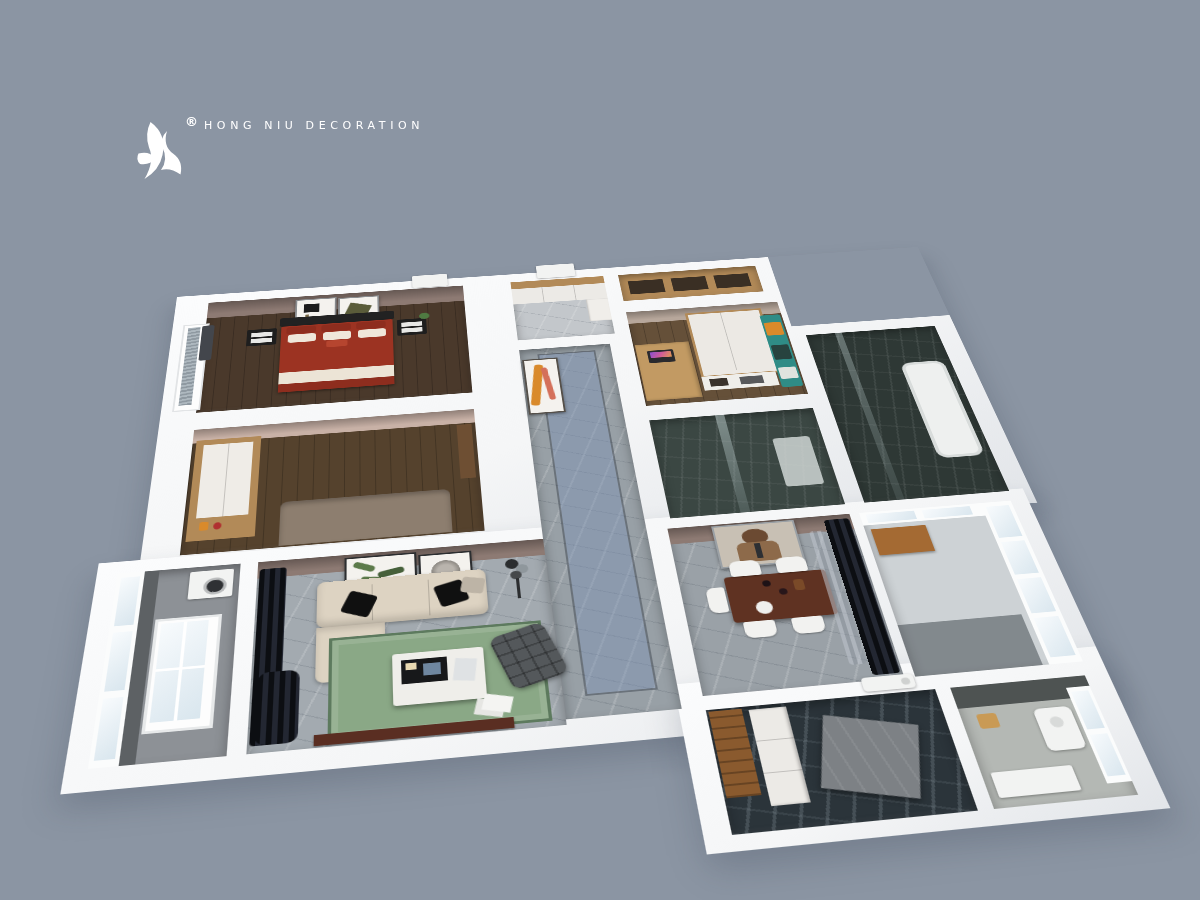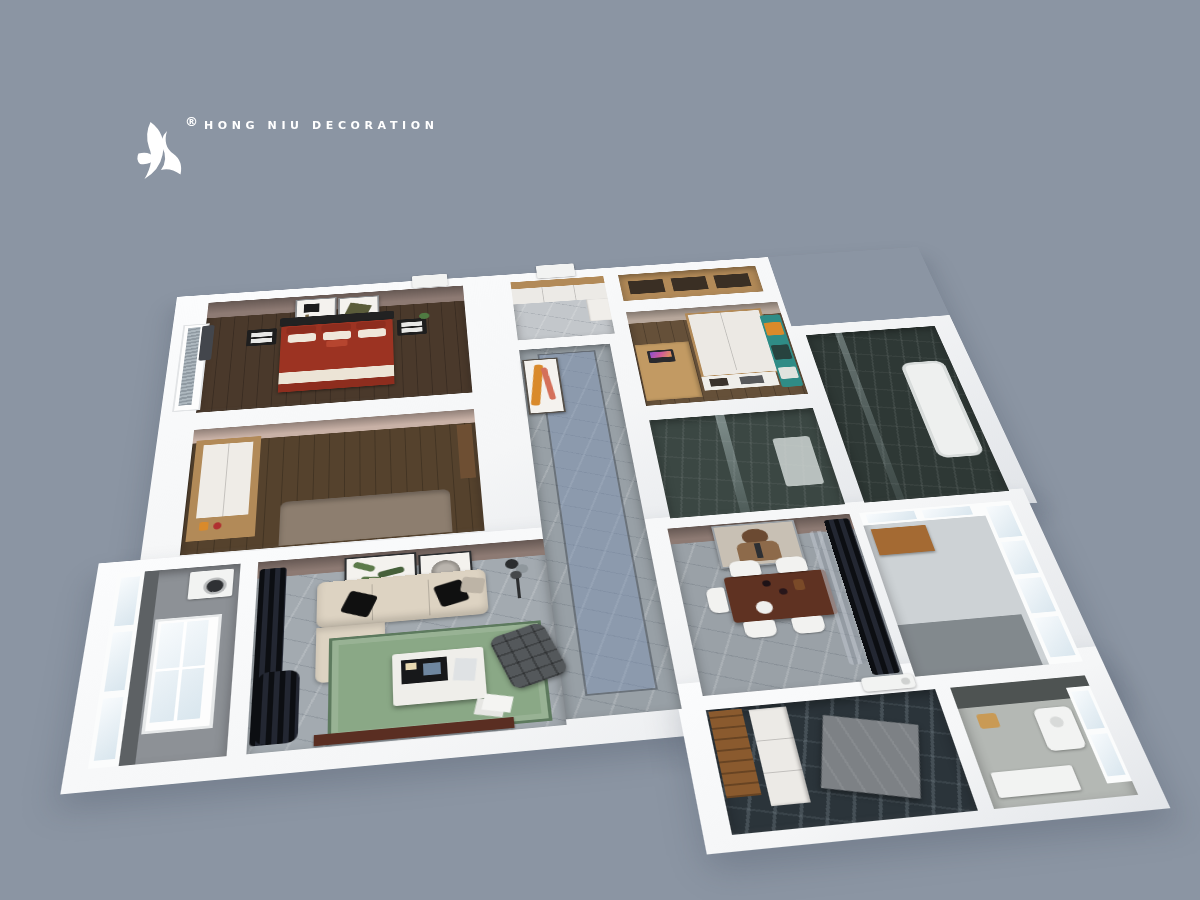--- a/index.html
+++ b/index.html
@@ -6,21 +6,21 @@
   .screen{position:relative;width:1200px;height:900px;overflow:hidden;
           background:var(--bg,#8b95a3);
           font-family:"DejaVu Sans","Liberation Sans",sans-serif;}
 
   
   .logo{position:absolute;left:128px;top:116px;display:flex;align-items:flex-start;color:#fff;z-index:50;}
   .logo-mark{position:relative;width:66px;height:72px;margin-right:10px;}
   .logo-mark svg{width:60px;height:72px;}
   .reg{position:absolute;right:-4px;top:-2px;font-size:13px;font-weight:bold;color:#fff;}
   .brand-cn{font-size:37px;font-weight:bold;letter-spacing:7px;line-height:1.05;white-space:nowrap;}
-  .brand-en{font-size:11px;font-weight:bold;letter-spacing:4.6px;margin-top:3px;white-space:nowrap;}
+  .brand-en{font-size:11px;font-weight:normal;letter-spacing:4.6px;margin-top:3px;white-space:nowrap;}
 
   
   .plan-wrap{position:absolute;left:100px;top:104px;width:980px;height:830px;
              transform:perspective(1500px) rotateX(46deg) rotateZ(-6.5deg) scale(.97);
              transform-origin:50% 46%;}
   .plan-wrap div{position:absolute;}
   .slab{background:linear-gradient(155deg,#fbfcfd 0%,var(--wall,#f5f6f7) 55%,var(--wallShade,#e3e6ea) 100%);
         box-shadow:0 16px 30px rgba(40,52,70,.22);}
   .cutout{background:var(--bg,#8b95a3);box-shadow:none;}
   .floor{box-shadow:inset 0 5px 12px rgba(0,0,0,.32), inset 0 -2px 6px rgba(255,255,255,.05);}

